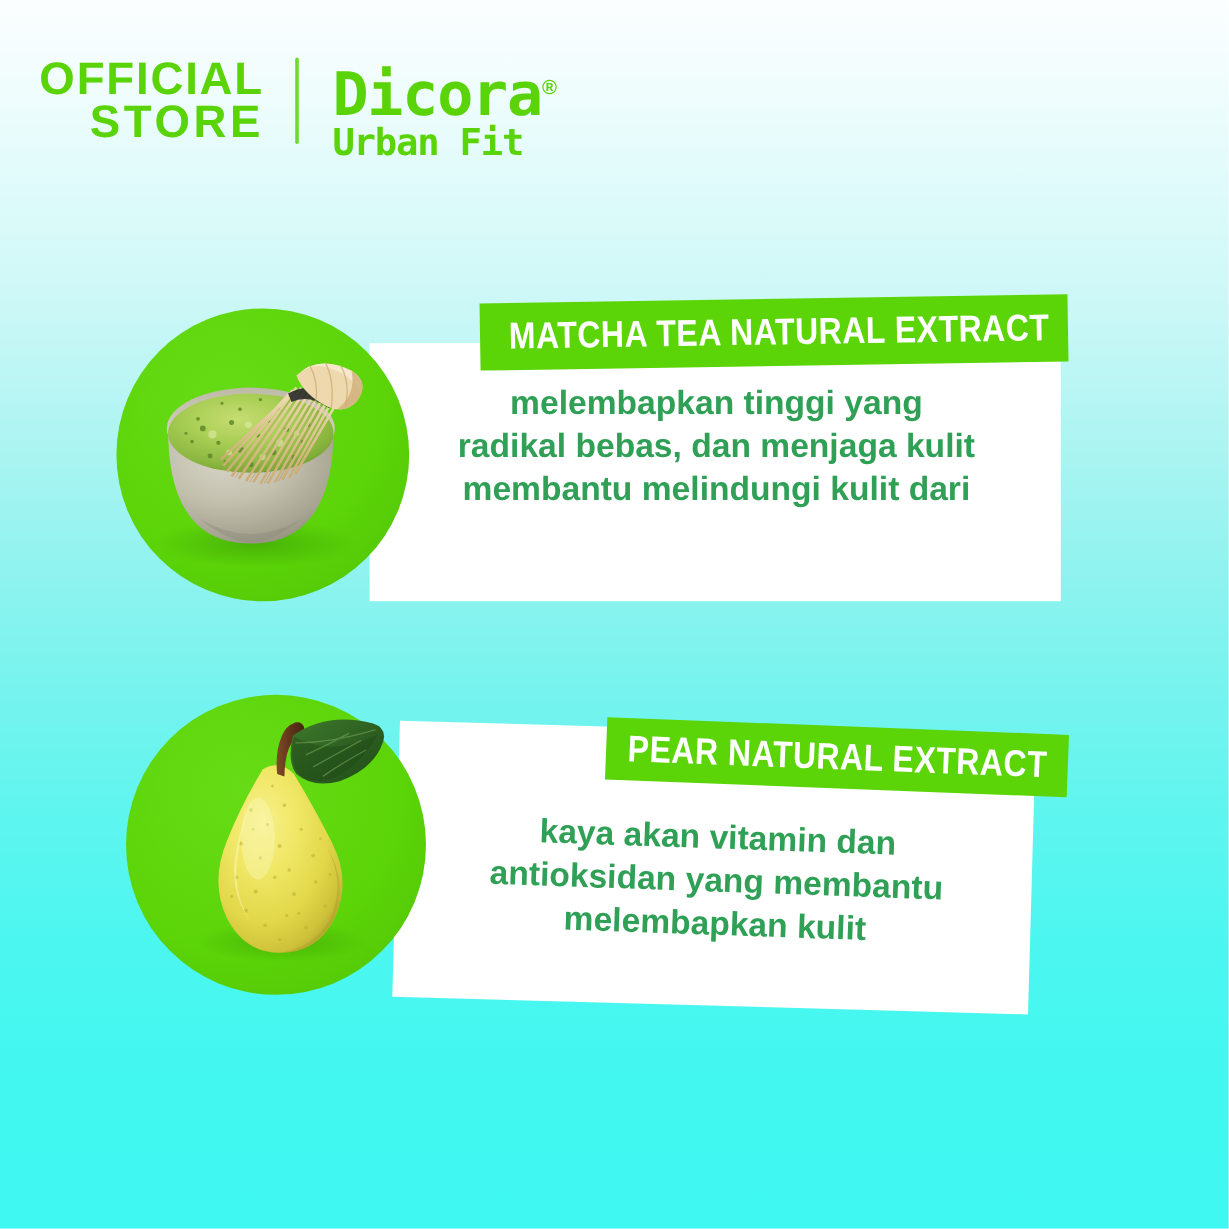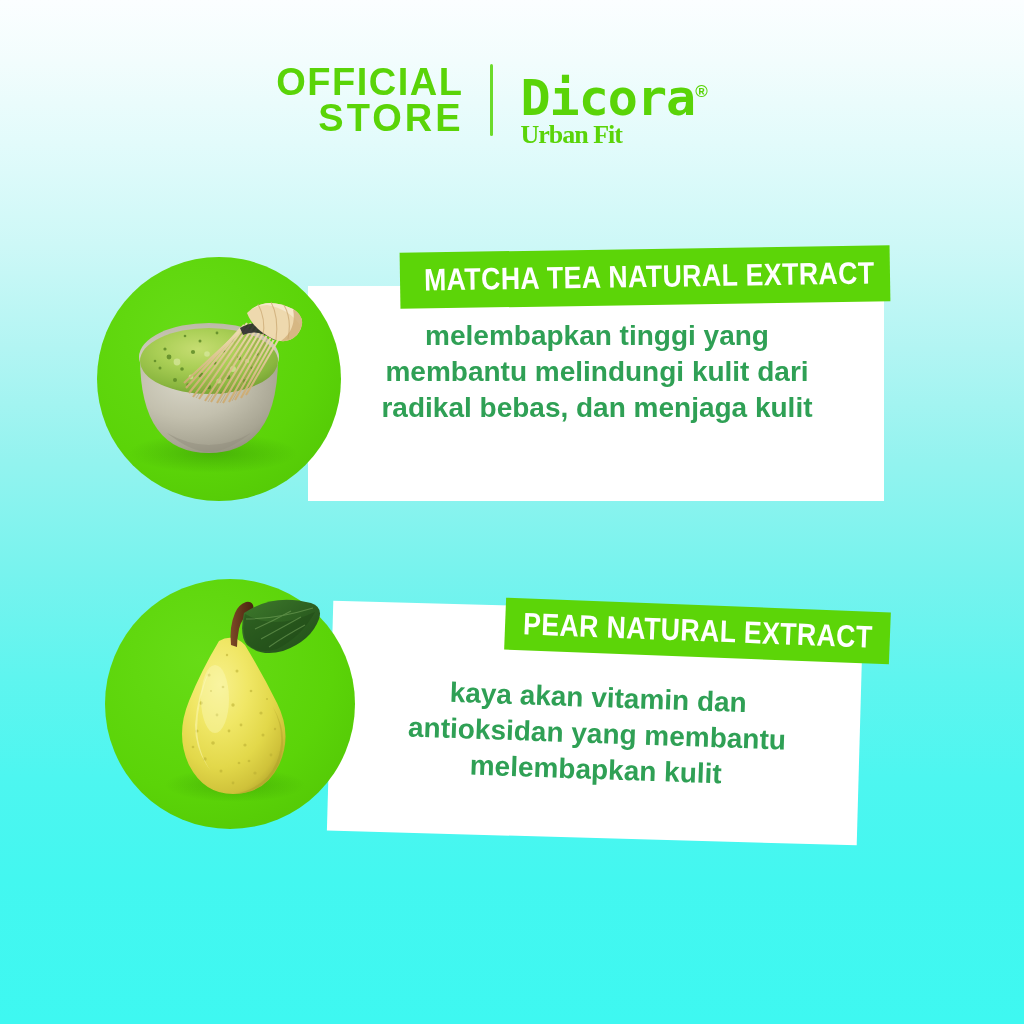--- a/index.html
+++ b/index.html
@@ -27,26 +27,25 @@
         #5ff5ef 66%,
         #4df6f0 76%,
         #43f7f0 86%,
         #3ef8f1 100%);
   }
 
   
   #header {
     position: absolute;
     left: 0;
-    top: 44px;
+    top: 28px;
     width: 1024px;
     height: 112px;
     display: flex;
     align-items: center;
-    justify-content: center;
     gap: 0;
   }
   #official-store {
     color: #5ad408;
     font-family: "Liberation Sans", sans-serif;
     font-weight: bold;
     font-size: 38px;
     line-height: 0.95;
     letter-spacing: 1.5px;
     text-align: right;
@@ -83,25 +82,24 @@
     display: inline-block;
   }
   #brand-reg {
     font-family: "Liberation Sans", sans-serif;
     font-size: 17px;
     vertical-align: super;
     letter-spacing: 0;
     font-weight: bold;
   }
   #brand-sub {
-    font-size: 26px;
+    font-size: 31px;
     line-height: 1.1;
     display: block;
     margin-top: -2px;
-    font-family: Liberation Serif, serif;
   }
 
   
   .panel { position: absolute; }
 
   .circle {
     position: absolute;
     border-radius: 50%;
     background: radial-gradient(circle at 38% 32%, #67dc16 0%, #5bd408 58%, #4fc205 100%);
     z-index: 3;
@@ -197,22 +195,22 @@
   <div class="panel" id="panel-matcha">
 
     <div class="card" id="matcha-card"></div>
 
     <div class="banner" id="matcha-banner">
       <span class="banner-text">MATCHA TEA NATURAL EXTRACT</span>
     </div>
 
     <div class="body-text" id="matcha-text">
       <div>melembapkan tinggi yang</div>
+      <div>radikal bebas, dan menjaga kulit</div>
       <div>membantu melindungi kulit dari</div>
-      <div>radikal bebas, dan menjaga kulit</div>
     </div>
 
     <div class="circle" id="matcha-circle">
       <svg id="matcha-art" viewBox="0 0 244 244">
         <defs>
           <radialGradient id="bowlOuter" cx="35%" cy="25%" r="85%">
             <stop offset="0%" stop-color="#d8d6c8"></stop>
             <stop offset="45%" stop-color="#c3c0ae"></stop>
             <stop offset="80%" stop-color="#a7a492"></stop>
             <stop offset="100%" stop-color="#8d8a79"></stop>

